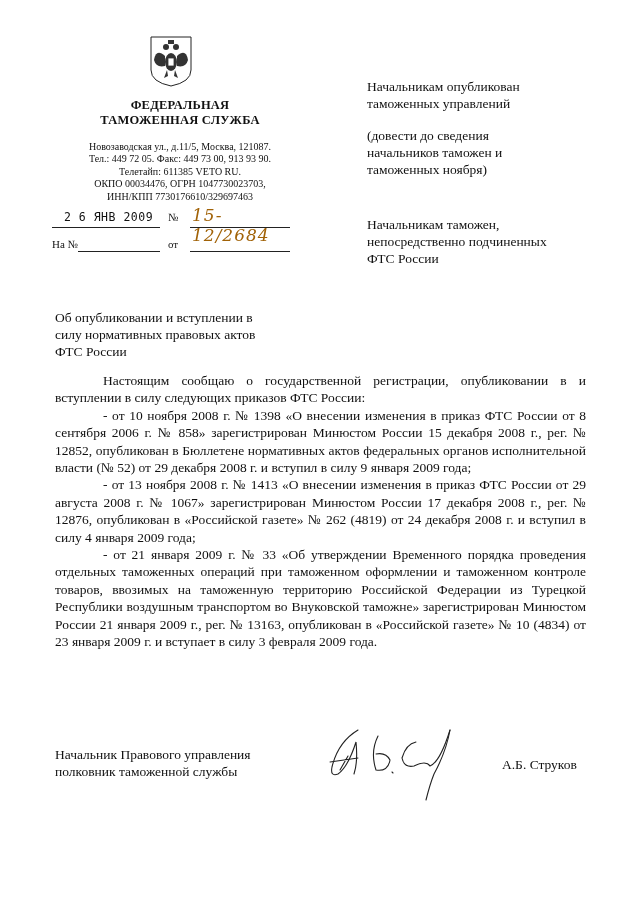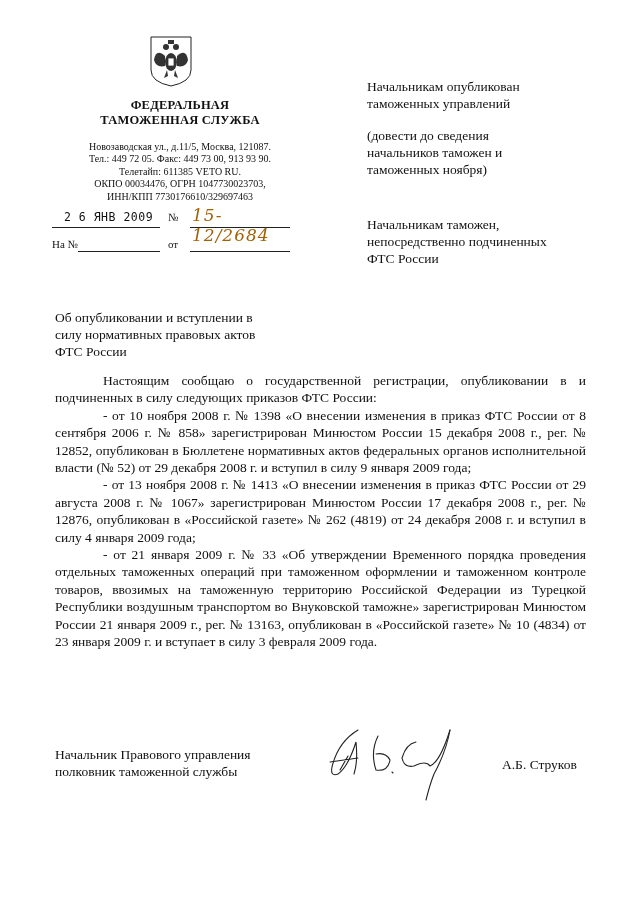--- a/index.html
+++ b/index.html
@@ -104,21 +104,21 @@
   <div>начальников таможен и</div>
   <div>таможенных ноября)</div>
 </div>
 <div id="addr-2" class="abs addr">
   <div>Начальникам таможен,</div>
   <div>непосредственно подчиненных</div>
   <div>ФТС России</div>
 </div>
 
 <div id="body" class="abs">
-  <p>Настоящим сообщаю о государственной регистрации, опубликовании в и подчиненных в силу следующих приказов ФТС России:</p>
+  <p>Настоящим сообщаю о государственной регистрации, опубликовании в и вступлении в силу следующих приказов ФТС России:</p>
   <p>-  от 10 ноября  2008 г. № 1398 «О внесении изменения в приказ ФТС России от 8 сентября 2006 г. № 858» зарегистрирован Минюстом России 15 декабря  2008 г., рег. № 12852, опубликован в Бюллетене нормативных актов федеральных органов исполнительной власти (№ 52) от 29 декабря 2008 г. и вступил в силу 9 января 2009 года;</p>
   <p>-  от  13 ноября 2008 г. № 1413 «О внесении изменения в приказ ФТС России от 29 августа 2008 г. № 1067» зарегистрирован Минюстом России 17 декабря 2008 г., рег. № 12876, опубликован в «Российской газете» № 262 (4819) от 24 декабря 2008 г. и вступил в силу 4 января 2009 года;</p>
   <p>-  от 21 января 2009 г. № 33  «Об утверждении Временного порядка проведения отдельных таможенных операций при таможенном оформлении и таможенном контроле товаров, ввозимых на таможенную территорию Российской Федерации из Турецкой Республики воздушным транспортом во Внуковской таможне» зарегистрирован Минюстом России 21 января 2009 г., рег. № 13163, опубликован в «Российской газете» № 10 (4834) от 23 января 2009 г. и вступает в силу 3 февраля 2009 года.</p>
 </div>
 
 <div id="sig-title" class="abs">
   <div>Начальник Правового управления</div>
   <div>полковник таможенной службы</div>
 </div>
 <div id="signature" class="abs">

